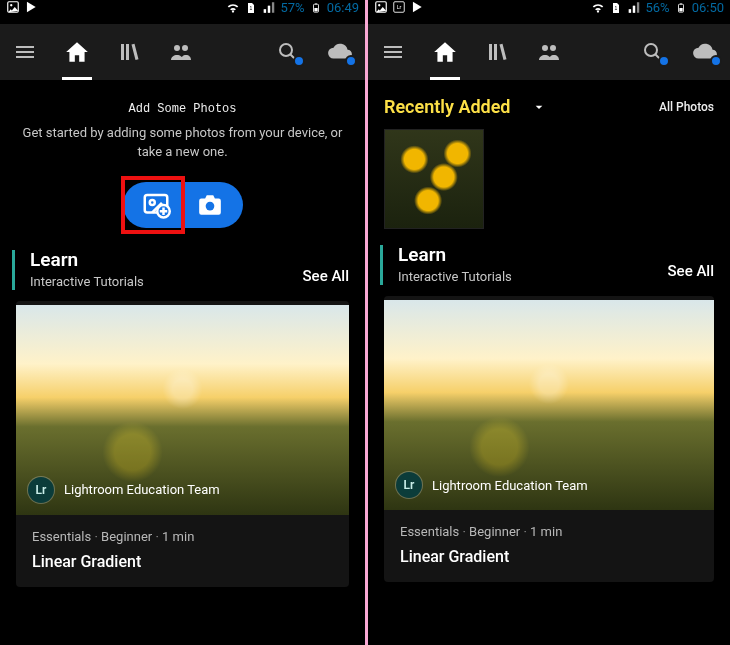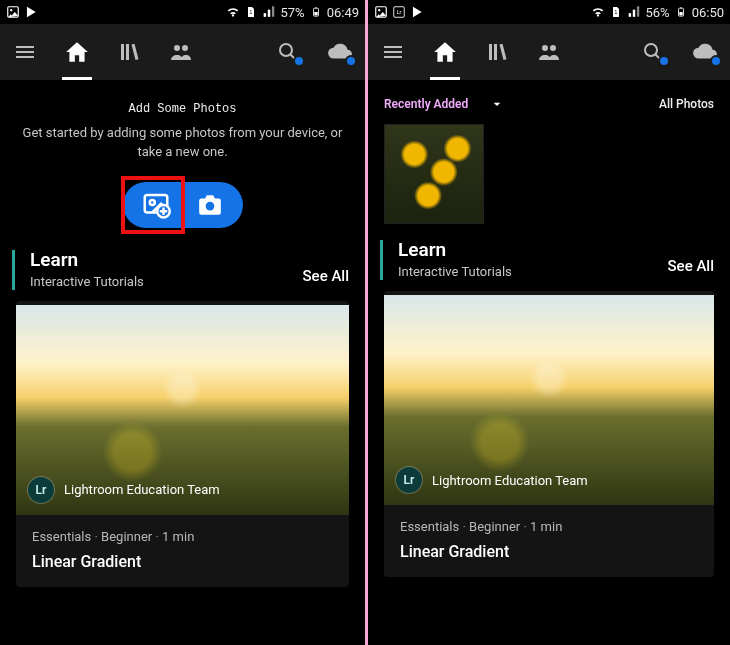--- a/index.html
+++ b/index.html
@@ -16,24 +16,24 @@
     height: 645px;
     background: #000;
     position: relative;
     overflow: hidden;
   }
   .screen + .screen { border-left: 3px solid #f9a8d4; }
   
   .status {
     height: 24px;
     display: flex;
-    align-items: center;
+    align-items: flex-start;
     justify-content: space-between;
     padding: 0 6px;
-    color: #e5e5e5;
+    color: #0369a1;
     font-size: 13px;
     background: #000;
   }
   .status-left { display: flex; gap: 4px; align-items: center; }
   .status-right { display: flex; gap: 4px; align-items: center; }
   .status .ico { width: 14px; height: 14px; display: inline-flex; align-items: center; justify-content: center; }
   
   .appbar {
     height: 56px;
     background: #1b1b1b;
@@ -152,21 +152,21 @@
   }
   .meta-line { color: #b8b8b8; font-size: 13px; }
   .meta-title { color: #fff; font-size: 16px; font-weight: 500; margin-top: 8px; }
   .dot-sep::before { content: " · "; color: #888; }
   
   .recent-row {
     display: flex; align-items: center; justify-content: space-between;
     padding: 16px 16px 4px 16px;
   }
   .recent-row .left {
-    display: flex; align-items: center; gap: 21px; color: #f0abfc; font-size: 12px; font-weight: 600;
+    display: flex; align-items: center; gap: 21px; color: #fde047; font-size: 18px; font-weight: 600;
   }
   .recent-row .right { color: #eee; font-size: 12px; font-weight: 500; }
   .thumb {
     margin: 8px 0 0 16px;
     width: 100px; height: 100px;
     background:
       radial-gradient(circle at 30% 30%, #f1b600 0 10px, transparent 14px),
       radial-gradient(circle at 60% 48%, #f1b600 0 10px, transparent 14px),
       radial-gradient(circle at 44% 72%, #f1b600 0 10px, transparent 14px),
       radial-gradient(circle at 74% 24%, #f1b600 0 10px, transparent 14px),

